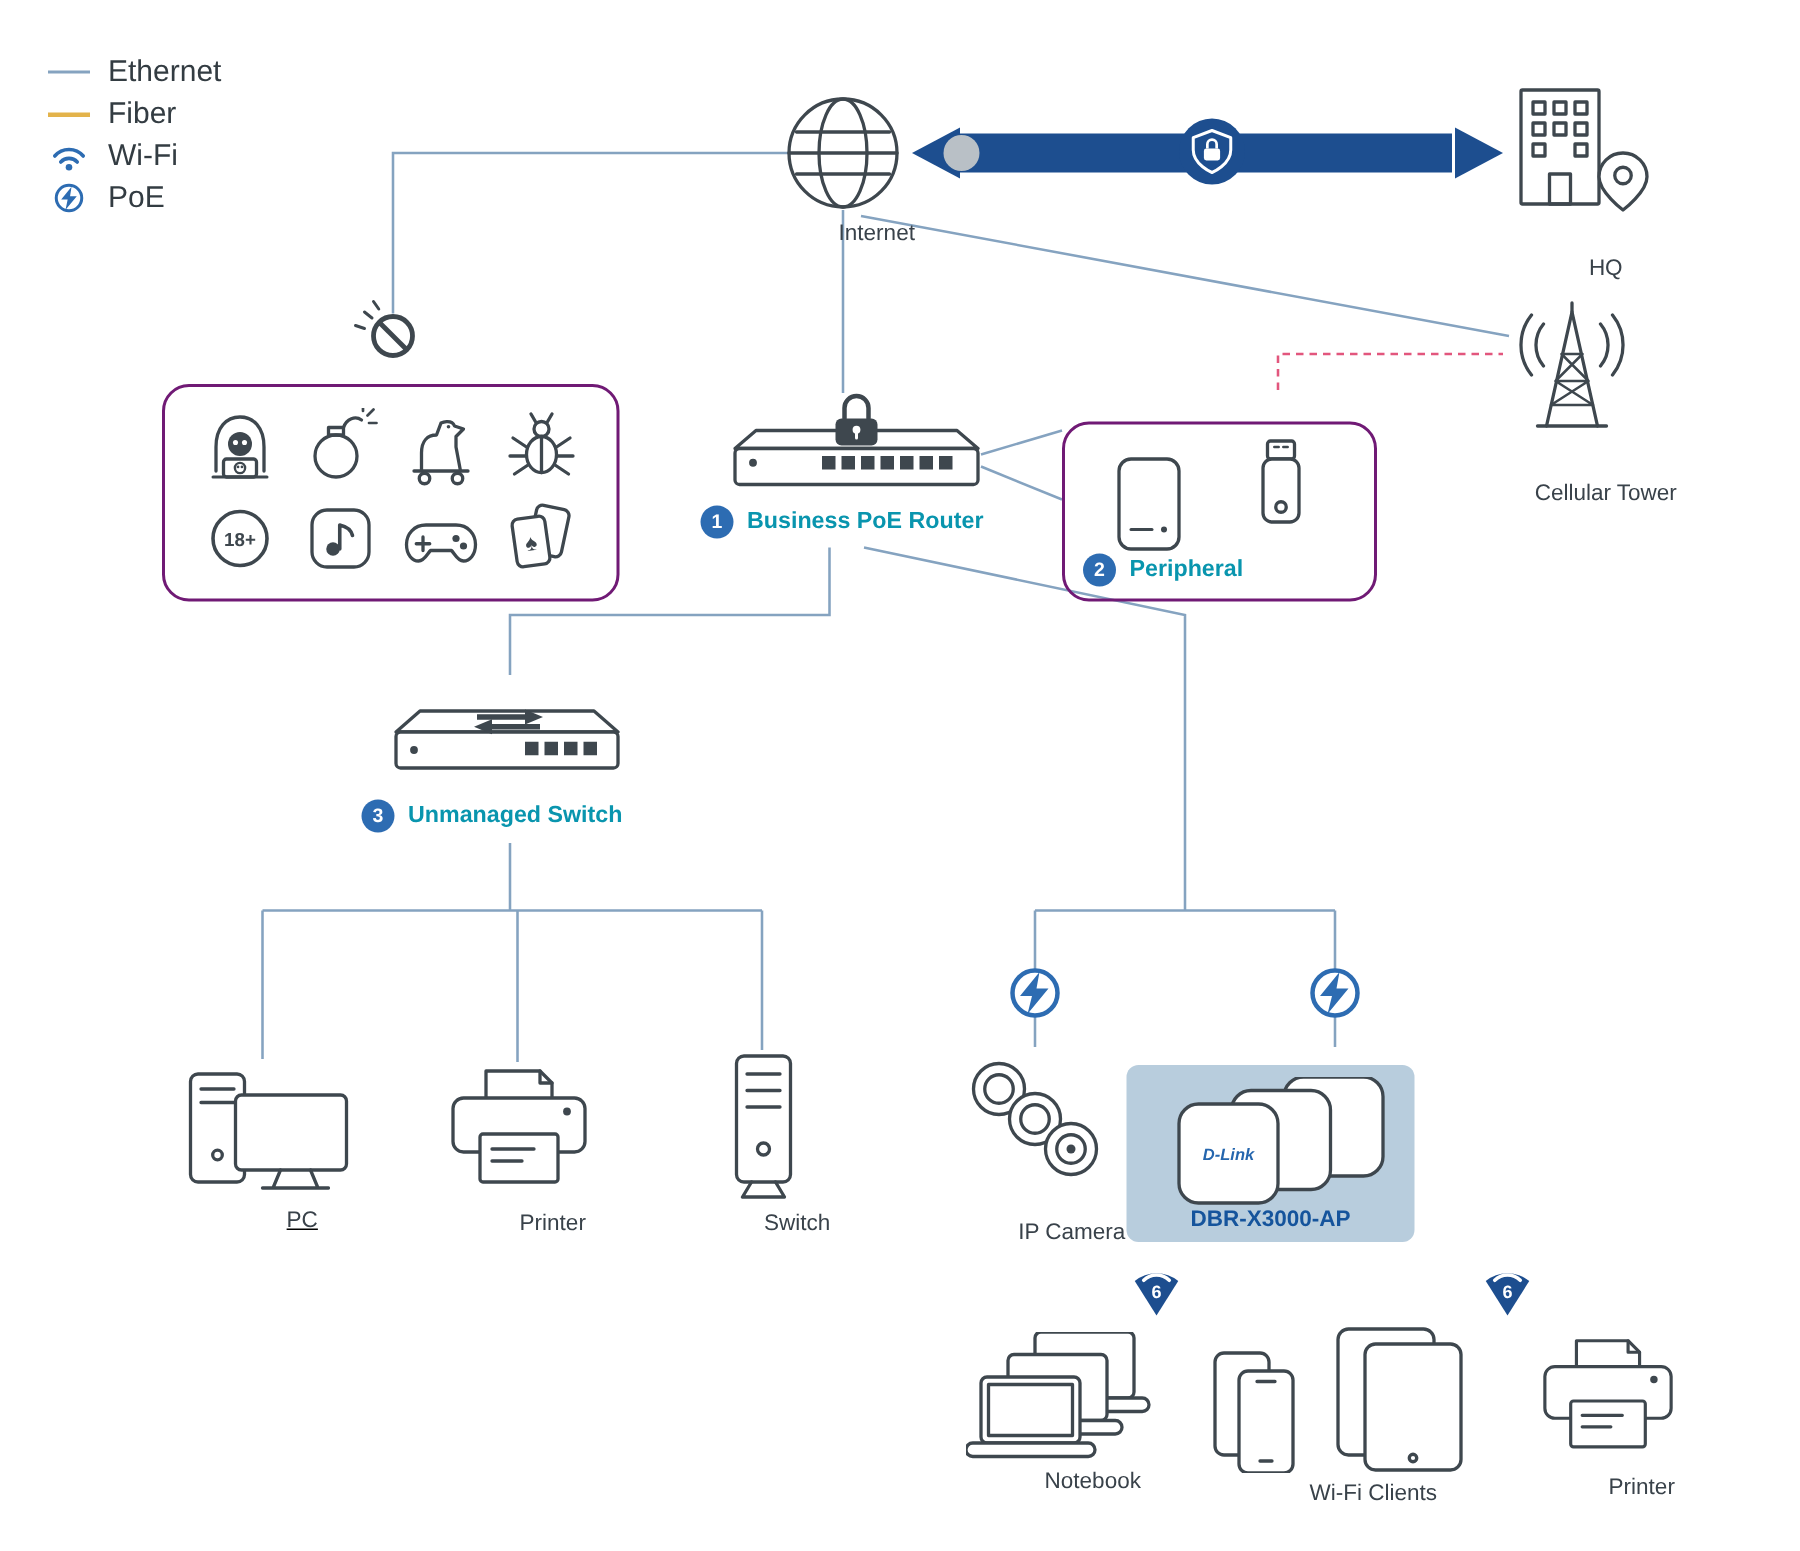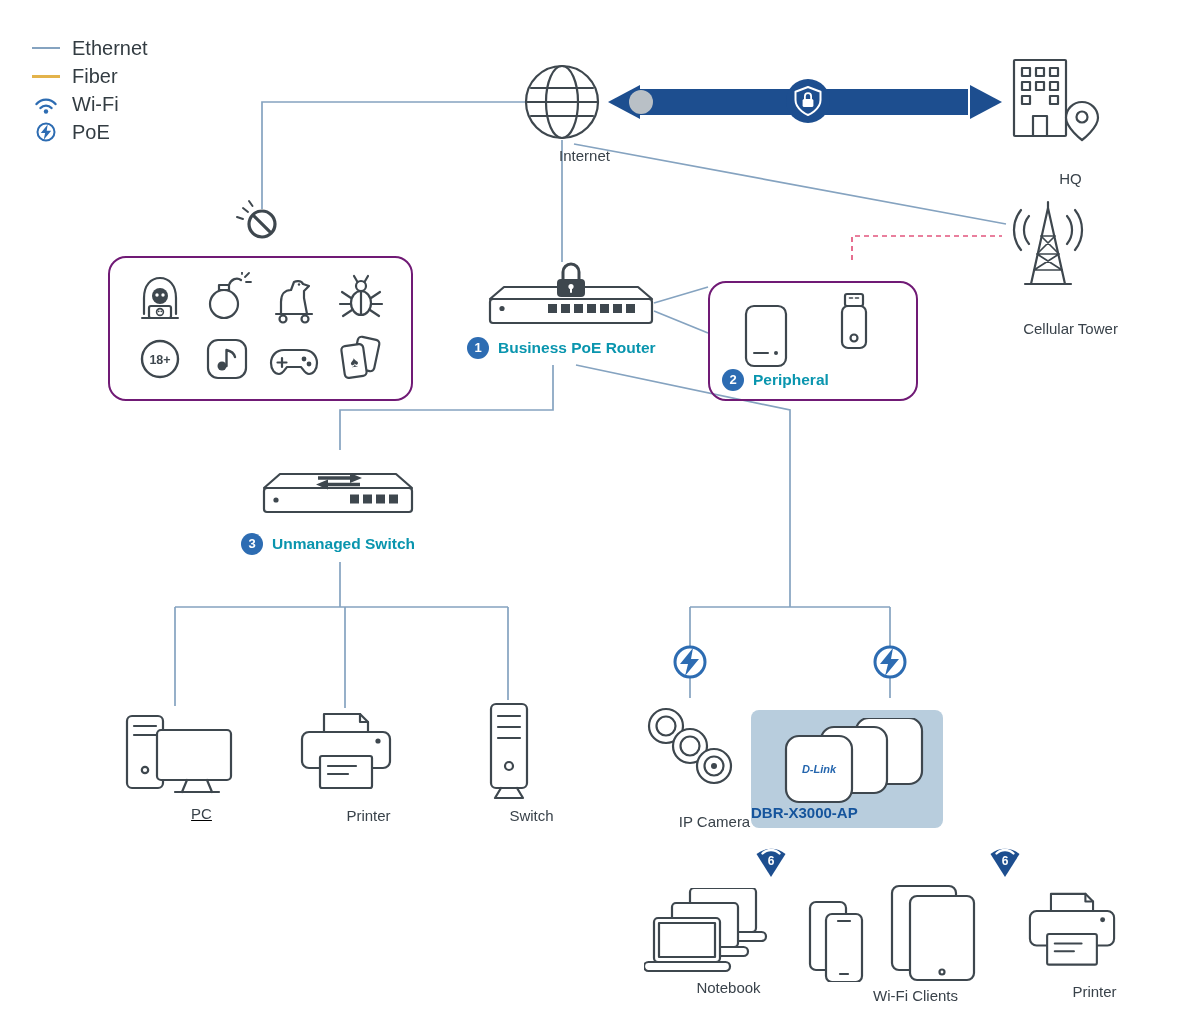--- a/index.html
+++ b/index.html
@@ -18,21 +18,21 @@
   .legend-row { display:flex; align-items:center; gap:10px; height:28px; }
   .legend-swatch { width:32px; display:flex; justify-content:center; align-items:center; }
   .line-swatch { width:28px; height:2px; background:#85a3c0; }
   .line-swatch.fiber { background:#e3b34b; height:3px; }
   .legend-label { font-size:20px; color:#333c42; }
   .blocked-grid { position:absolute; left:0; top:0; width:100%; height:100%;
                   display:grid; grid-template-columns:repeat(4,1fr); grid-template-rows:1fr 1fr;
                   align-items:center; justify-items:center; padding:10px 16px; }
   .ap-box { position:absolute; left:751px; top:710px; width:192px; height:118px;
             background:#b8cddd; border-radius:8px; z-index:2; }
-  .ap-label { position:absolute; bottom:7px; width:100%; text-align:left;
+  .ap-label { position:absolute; bottom:7px; width:100%; text-align:center;
               font-weight:bold; font-size:15px; color:#15549c; }
   .badge { position:absolute; z-index:4; }
   svg .s  { stroke:#3e474e; stroke-width:2.2; fill:none; stroke-linecap:round; stroke-linejoin:round; }
   svg .sw { stroke:#3e474e; stroke-width:2.2; fill:#fff; stroke-linecap:round; stroke-linejoin:round; }
   svg .f  { fill:#3e474e; stroke:none; }
   svg .ws { stroke:#fff; fill:none; stroke-linecap:round; stroke-linejoin:round; }
   svg .wf { fill:#fff; stroke:none; }
   svg text { font-family:"Liberation Sans", sans-serif; }
 </style>
 </head>

